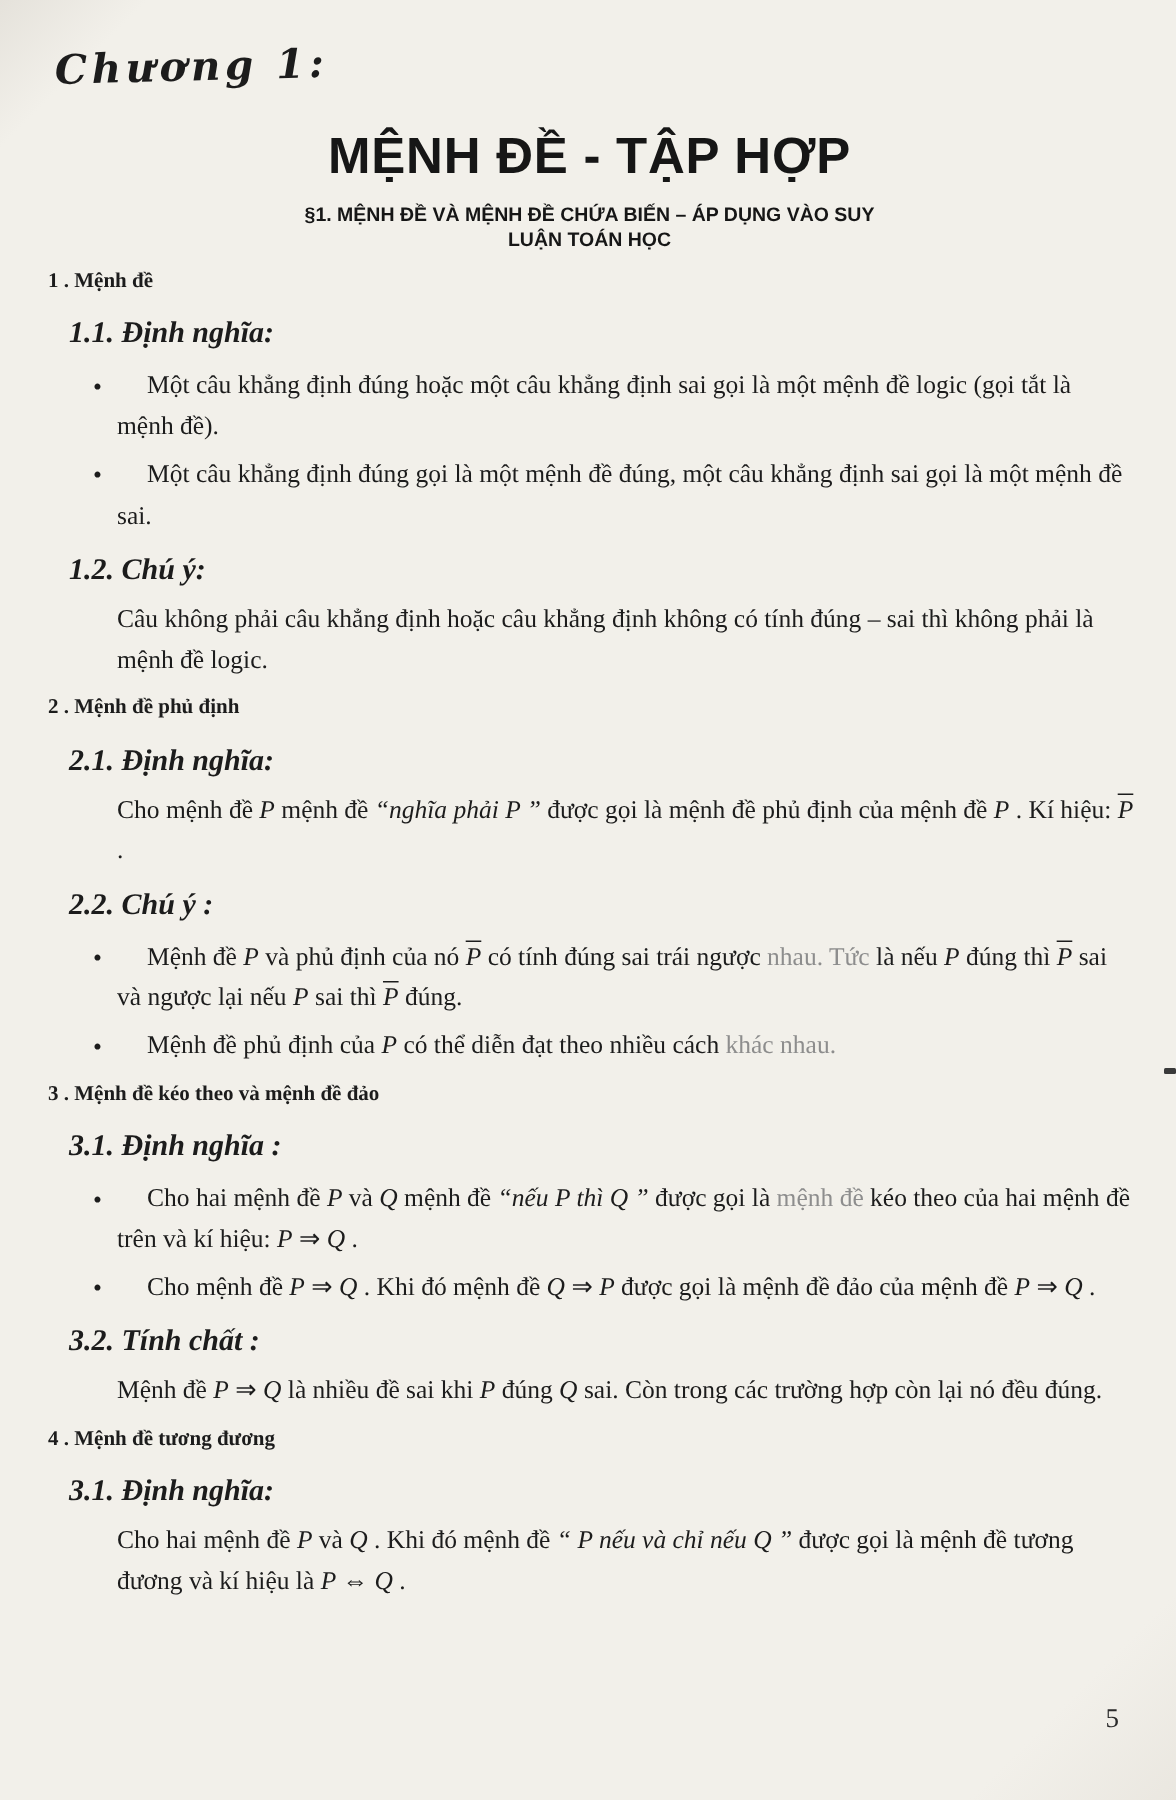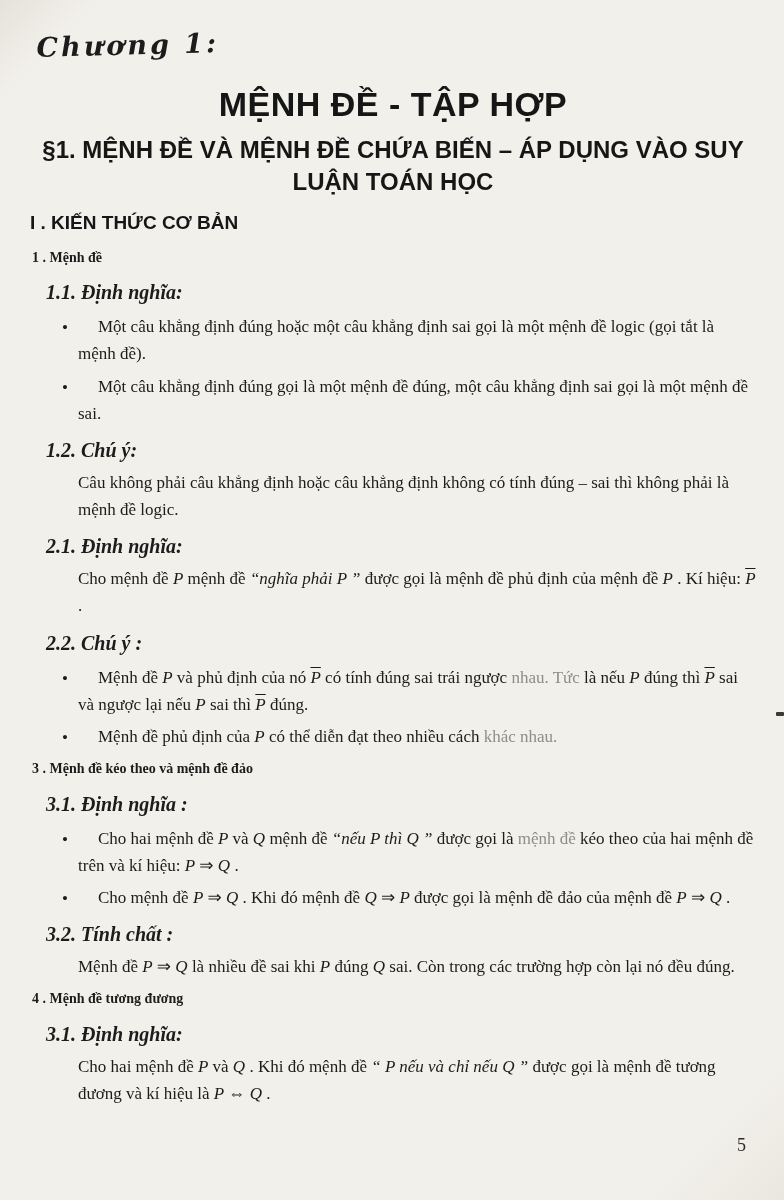--- a/index.html
+++ b/index.html
@@ -26,21 +26,21 @@
     width:max-content;
   }
   .title {
     font-family:"Liberation Sans", sans-serif;
     font-size:34px; font-weight:bold;
     text-align:center; margin:4px 0 2px 0;
     letter-spacing:0.5px; color:#161616;
   }
   .section {
     font-family:"Liberation Sans", sans-serif;
-    font-size:24px; font-weight:bold;
+    font-size:13px; font-weight:bold;
     text-align:center; line-height:1.35;
     margin:2px 0 8px 0; color:#161616;
   }
   .h-roman {
     font-family:"Liberation Sans", sans-serif;
     font-size:19px; font-weight:bold;
     margin:10px 0 4px 0; color:#161616;
   }
   .h-num  { font-size:14px; font-weight:bold; margin:8px 0 3px 2px; }
   .h-sub  { font-size:20px; font-weight:bold; font-style:italic; margin:7px 0 3px 16px; }
@@ -67,40 +67,40 @@
 
   <div class="chapter">Chương 1:</div>
 
   <div class="title">MỆNH ĐỀ - TẬP HỢP</div>
 
   <div class="section">
     <span>§1. MỆNH ĐỀ VÀ MỆNH ĐỀ CHỨA BIẾN – ÁP DỤNG VÀO SUY</span><br>
     <span>LUẬN TOÁN HỌC</span>
   </div>
 
-  <div class="h-roman"><span>I . KIẾN THỨC CƠ BẢN</span></div>
 
   <div class="h-num"><span>1 . Mệnh đề</span></div>
 
   <div class="h-sub"><span>1.1. Định nghĩa:</span></div>
 
   <div class="bullet">
     <span class="dot">•</span>
     <div class="btext"><span>Một câu khẳng định đúng hoặc một câu khẳng định sai gọi là một mệnh đề logic (gọi tắt là mệnh đề).</span></div>
   </div>
 
   <div class="bullet">
     <span class="dot">•</span>
     <div class="btext"><span>Một câu khẳng định đúng gọi là một mệnh đề đúng, một câu khẳng định sai gọi là một mệnh đề sai.</span></div>
   </div>
 
   <div class="h-sub"><span>1.2. Chú ý:</span></div>
 
   <div class="para"><span>Câu không phải câu khẳng định hoặc câu khẳng định không có tính đúng – sai thì không phải là mệnh đề logic.</span></div>
 
+  <div class="h-num"><span>2 . Mệnh đề phủ định</span></div>
 
   <div class="h-sub"><span>2.1. Định nghĩa:</span></div>
 
   <div class="para"><span>Cho mệnh đề </span><span class="seg-i">P</span><span> mệnh đề </span><span class="seg-i">“nghĩa phải P ”</span><span> được gọi là mệnh đề phủ định của mệnh đề </span><span class="seg-i">P</span><span> . Kí hiệu: </span><span class="seg-ol">P</span><span> .</span></div>
 
   <div class="h-sub"><span>2.2. Chú ý :</span></div>
 
   <div class="bullet">
     <span class="dot">•</span>
     <div class="btext"><span>Mệnh đề </span><span class="seg-i">P</span><span> và phủ định của nó </span><span class="seg-ol">P</span><span> có tính đúng sai trái ngược </span><span class="seg-f">nhau. Tức</span><span> là nếu </span><span class="seg-i">P</span><span> đúng thì </span><span class="seg-ol">P</span><span> sai và ngược lại nếu </span><span class="seg-i">P</span><span> sai thì </span><span class="seg-ol">P</span><span> đúng.</span></div>

